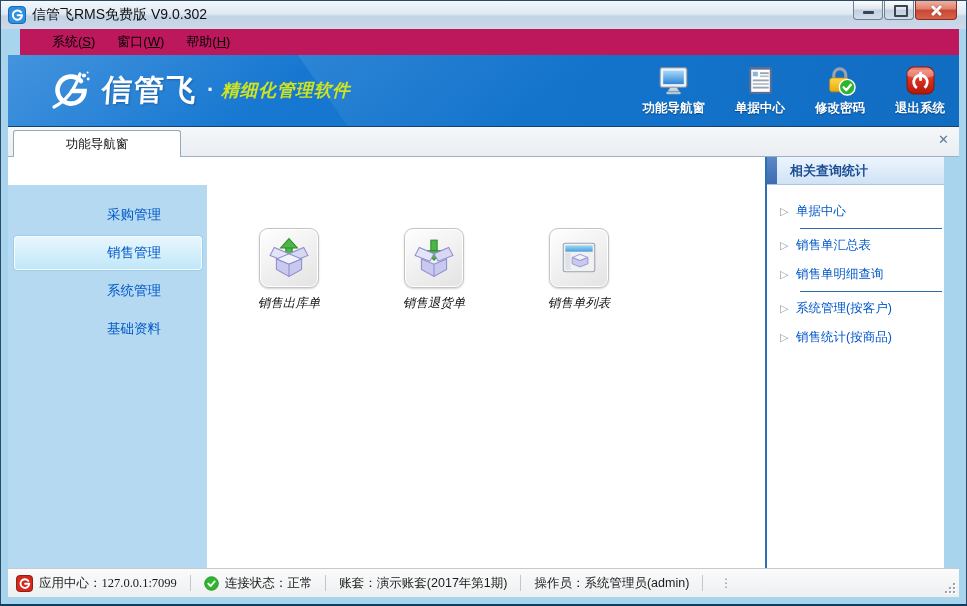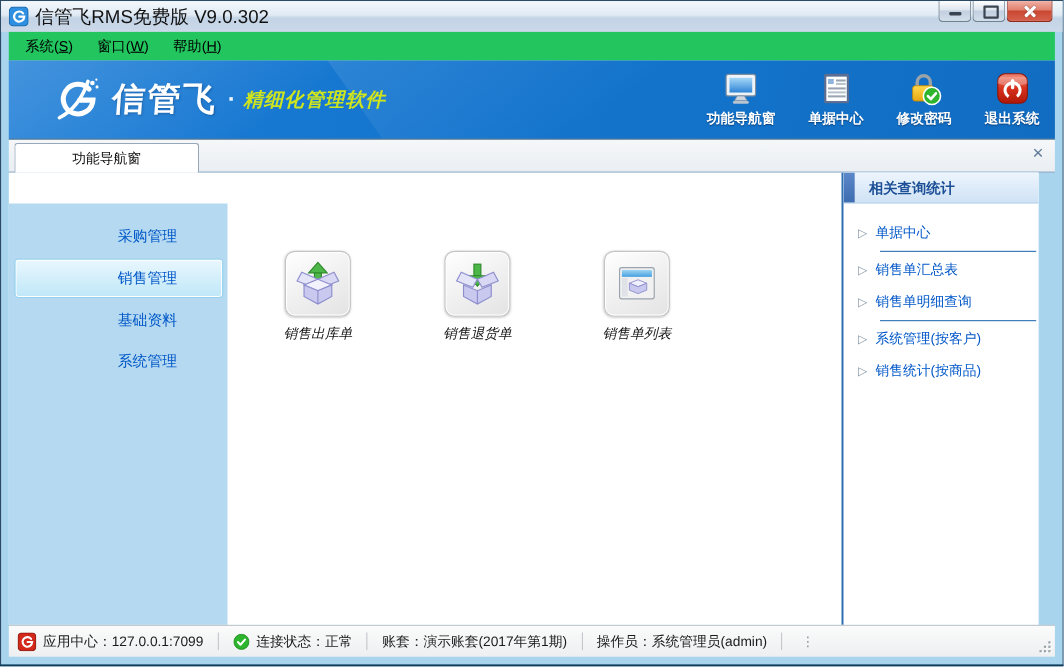--- a/index.html
+++ b/index.html
@@ -3,36 +3,36 @@
 <meta charset="utf-8">
 <style>
   html,body{margin:0;padding:0;}
   body{font-family:"Liberation Sans","DejaVu Sans",sans-serif;}
   #app{position:relative;width:967px;height:606px;background:#a8d4ee;overflow:hidden;
        box-shadow:inset 0 0 0 1px #2c4a63;}
   
   .titlebar{position:absolute;left:1px;right:1px;top:1px;height:28px;
     background:linear-gradient(#f3f8fc 0%,#e0eaf4 45%,#c3d4e6 55%,#ccd9e9 100%);
     display:flex;align-items:center;padding-left:7px;box-sizing:border-box;}
-  .titlebar .ttext{font-size:17px;color:#111;margin-left:6px;}
+  .titlebar .ttext{font-size:14px;color:#111;margin-left:6px;}
   .win-controls{position:absolute;right:9px;top:0;display:flex;gap:1px;}
   .wbtn{width:30px;height:19px;border:1px solid #70828f;border-top:none;border-radius:0 0 4px 4px;
     background:linear-gradient(#fdfdfe,#dde5ee 45%,#c2cfdf 50%,#d3deeb);position:relative;cursor:pointer;box-sizing:border-box;}
   .wbtn.close{width:42px;border-color:#8e2a1e;
     background:linear-gradient(#f0b0a4,#e0806c 45%,#c94732 50%,#d6614c);}
   .glyph-min{position:absolute;left:9px;bottom:5px;width:11px;height:3px;background:#3a4550;border-radius:1px;}
   .glyph-max{position:absolute;left:9px;top:4px;width:10px;height:8px;border:2px solid #3a4550;border-radius:1px;}
   .glyph-x{position:absolute;left:50%;top:50%;width:100%;height:100%;}
   .glyph-x i{position:absolute;left:-6px;top:-1px;width:13px;height:2.6px;background:#fff;border-radius:1px;
     box-shadow:0 0 1px rgba(90,10,0,.8);}
   .glyph-x i:nth-child(1){transform:rotate(45deg);}
   .glyph-x i:nth-child(2){transform:rotate(-45deg);}
   
-  .menubar{position:absolute;left:8px;right:8px;top:29px;height:26px;background:#22c55e;
-    display:flex;align-items:center;padding-left:4px;box-sizing:border-box;font-size:13px;color:#000;}
+  .menubar{position:absolute;left:20px;right:8px;top:29px;height:26px;background:#be185d;
+    display:flex;align-items:center;padding-left:21px;box-sizing:border-box;font-size:13px;color:#000;}
   .mi{padding:3px 11px;cursor:pointer;}
   .mi .u{text-decoration:underline;}
   
   .banner{position:absolute;left:8px;right:8px;top:55px;height:72px;overflow:hidden;
     background:linear-gradient(100deg,#1b7cd6 0%,#1373cb 60%,#116dc2 100%);
     border-bottom:1px solid #14446e;box-sizing:border-box;}
   .banner:before{content:"";position:absolute;left:-60px;top:-90px;width:460px;height:260px;
     background:linear-gradient(rgba(255,255,255,.18),rgba(255,255,255,0) 70%);transform:rotate(-35deg);}
   .banner:after{content:"";position:absolute;left:330px;top:-120px;width:300px;height:260px;
     background:linear-gradient(rgba(255,255,255,.10),rgba(255,255,255,0) 75%);transform:rotate(-35deg);}
@@ -228,22 +228,22 @@
     <span class="tab-close">✕</span>
   </div>
 
   <div class="client">
 
 
     <div class="sidebar">
       <div class="nav-list">
         <div class="nav-item"><span>采购管理</span></div>
         <div class="nav-item sel"><span>销售管理</span></div>
+        <div class="nav-item"><span>系统管理</span></div>
         <div class="nav-item"><span>基础资料</span></div>
-        <div class="nav-item"><span>系统管理</span></div>
       </div>
     </div>
 
     <div class="main">
       <div class="shortcuts">
         <div class="shortcut">
           <div class="sc-btn">
             <svg width="42" height="42" viewBox="0 0 40 40">
               <rect x="17" y="9" width="6" height="13" fill="#4cb648" stroke="#2e8a2a"></rect>
               <polygon points="20,1.5 28,10.5 12,10.5" fill="#4cb648" stroke="#2e8a2a"></polygon>
@@ -318,21 +318,21 @@
         </div>
         <div class="q-item">
           <span class="q-bullet">▷</span>
           <span class="q-label">销售统计(按商品)</span>
         </div>
       </div>
     </div>
   </div>
 
   <div class="statusbar">
-    <span class="seg" style="margin-left:8px;">
+    <span class="seg" style="margin-left:8px;font-family:Liberation Serif, serif;">
       <span>
         <svg width="17" height="17" viewBox="0 0 18 18">
           <rect x="0.5" y="0.5" width="17" height="17" rx="3.5" fill="#d3281c" stroke="#8e1408"></rect>
           <path d="M13 6.2 a4.6 4.6 0 1 0 1 3 h-4.4" fill="none" stroke="#fff" stroke-width="2" stroke-linecap="round"></path>
         </svg>
       </span>
       <span>应用中心：127.0.0.1:7099</span>
     </span>
     <span class="ssep"></span>
     <span class="seg">

